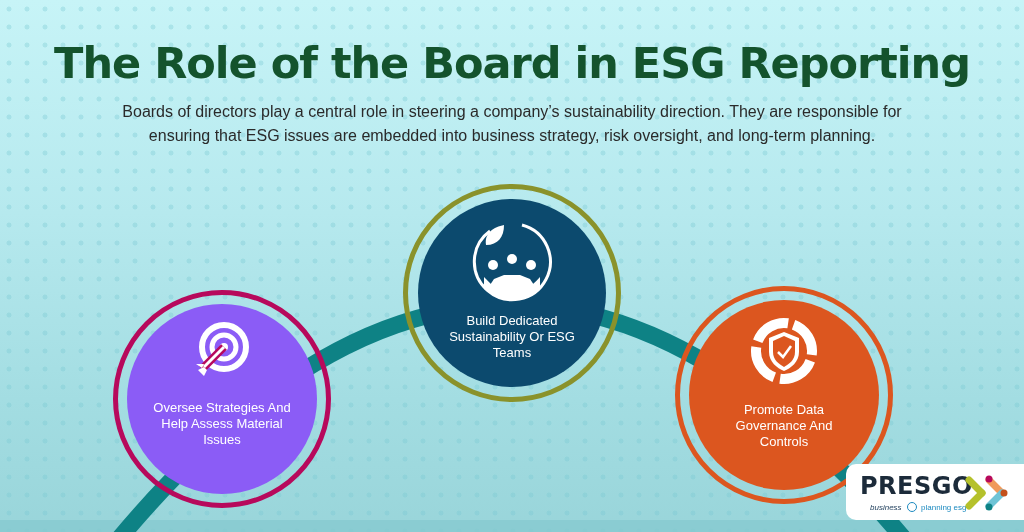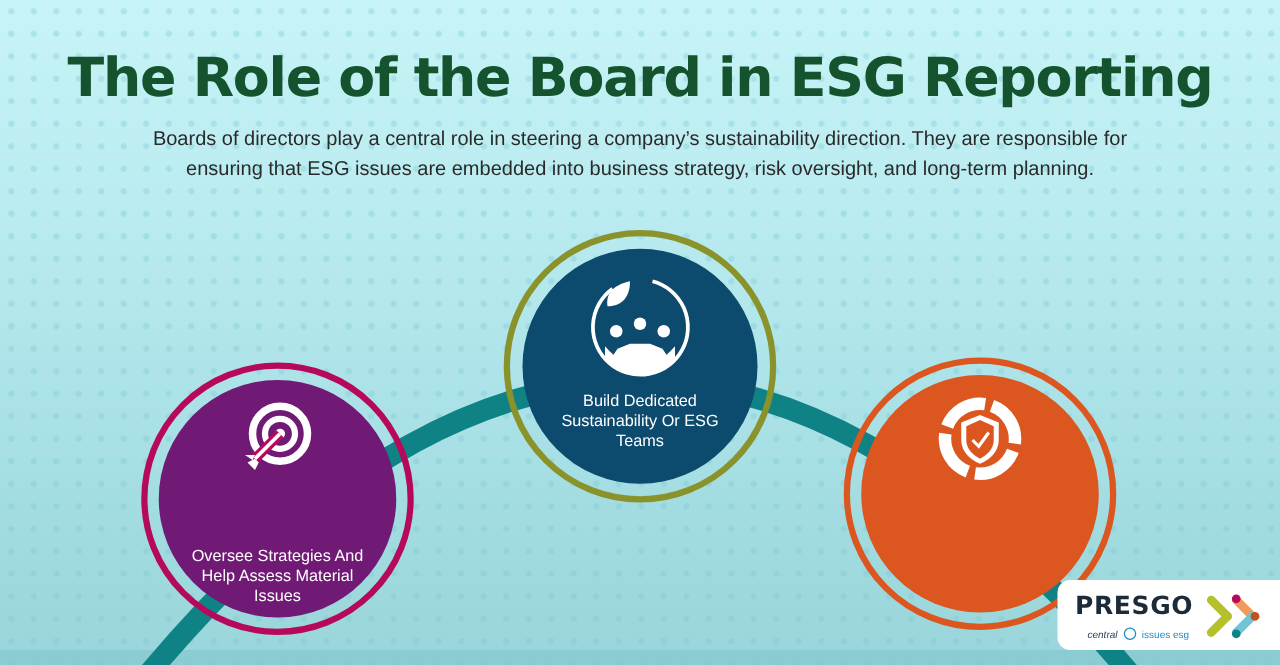--- a/index.html
+++ b/index.html
@@ -13,39 +13,39 @@
   h1{position:absolute;top:38px;left:0;width:1024px;text-align:center;margin:0;
     font-family:"DejaVu Sans",sans-serif;font-weight:bold;font-size:43px;letter-spacing:-1px;color:#14532d;}
   .subtitle{position:absolute;top:100px;left:112px;width:800px;text-align:center;margin:0;
     font-size:16px;line-height:24px;color:#2a2a2a;}
   svg.arc{position:absolute;left:0;top:0;}
   .ring{position:absolute;border-radius:50%;box-sizing:border-box;}
   .node-inner{position:absolute;border-radius:50%;display:flex;flex-direction:column;align-items:center;}
   .node-text{color:#fff;font-size:13px;line-height:16px;text-align:center;}
   .icon{display:block;}
   .logo{position:absolute;left:846px;top:464px;width:178px;height:56px;background:#fff;border-radius:10px 0 0 10px;}
-  .logo-word{position:absolute;left:14px;top:8px;font-family:"DejaVu Sans",sans-serif;font-weight:bold;font-size:20px;color:#1c2b3a;letter-spacing:.5px;}
+  .logo-word{position:absolute;left:14px;top:8px;font-family:"DejaVu Sans",sans-serif;font-weight:bold;font-size:24px;color:#1c2b3a;letter-spacing:.5px;}
   .logo-sub{position:absolute;left:24px;top:38px;font-size:8px;color:#1c3c5a;}
   .logo-sub i{font-style:italic;}
 </style>
 </head>
 <body>
 
 <div class="dots"></div>
 <div class="bottom-band"></div>
 
 <h1>The Role of the Board in ESG Reporting</h1>
 <p class="subtitle">Boards of directors play a central role in steering a company’s sustainability direction. They are responsible for ensuring that ESG issues are embedded into business strategy, risk oversight, and long-term planning.</p>
 
 <svg class="arc" width="1024" height="532">
   <path d="M 118 540 Q 510 70 905 540" fill="none" stroke="#0e8285" stroke-width="17"></path>
 </svg>
 
 <div class="ring" style="left:113px;top:290px;width:218px;height:218px;border:5px solid #b7095c;"></div>
-<div class="node-inner" style="left:127px;top:304px;width:190px;height:190px;background:#701a75;gap:37px;">
+<div class="node-inner" style="left:127px;top:304px;width:190px;height:190px;background:#8b5cf6;">
   <svg class="icon" width="60" height="62" viewBox="0 0 60 62" style="margin-top:16px">
     <circle cx="32" cy="27" r="22" fill="none" stroke="#fff" stroke-width="6"></circle>
     <circle cx="32" cy="27" r="12" fill="none" stroke="#fff" stroke-width="5"></circle>
     <circle cx="32" cy="27" r="4" fill="#fff"></circle>
     <line x1="32" y1="27" x2="10" y2="49" stroke="#b7095c" stroke-width="8"></line>
     <line x1="32" y1="27" x2="12" y2="47" stroke="#fff" stroke-width="3"></line>
     <path d="M6 50 l6 -3 l3 3 l-3 6 z M4 44 l8 0 l-2 4 z" fill="#fff"></path>
   </svg>
   <div class="node-text" style="margin-top:18px;width:140px;">Oversee Strategies And Help Assess Material Issues</div>
 </div>
@@ -67,28 +67,29 @@
 </div>
 
 <div class="ring" style="left:675px;top:286px;width:218px;height:218px;border:5px solid #dc561f;"></div>
 <div class="node-inner" style="left:689px;top:300px;width:190px;height:190px;background:#dc561f;">
   <svg class="icon" width="70" height="70" viewBox="0 0 70 70" style="margin-top:16px">
     <circle cx="35" cy="35" r="28" fill="none" stroke="#fff" stroke-width="10" stroke-dasharray="38 6" transform="rotate(-70 35 35)"></circle>
     <path d="M35 16 L50 22 L50 36 C50 46 42 52 35 55 C28 52 20 46 20 36 L20 22 Z" fill="#fff"></path>
     <path d="M35 20 L46 25 L46 36 C46 44 40 48 35 51 C30 48 24 44 24 36 L24 25 Z" fill="#dc561f"></path>
     <path d="M29 36 L34 41 L42 30" fill="none" stroke="#fff" stroke-width="2.5"></path>
   </svg>
+  <div class="node-text" style="margin-top:16px;width:140px;">Promote Data Governance And Controls</div>
 </div>
 
 <div class="logo">
   <div class="logo-word">PRESGO</div>
   <div class="logo-sub">
-    <i>central</i>
+    <i>business</i>
     <span style="display:inline-block;width:8px;height:8px;border:1.5px solid #1c8ac0;border-radius:50%;margin:0 2px -2px 3px;"></span>
-    <span style="color:#1c8ac0;">issues esg</span>
+    <span style="color:#1c8ac0;">planning esg</span>
   </div>
   <svg style="position:absolute;left:118px;top:10px;" width="48" height="38" viewBox="0 0 48 38">
     <line x1="5" y1="6" x2="18" y2="19" stroke="#b5c12b" stroke-width="7" stroke-linecap="round"></line>
     <line x1="18" y1="19" x2="5" y2="32" stroke="#b5c12b" stroke-width="7" stroke-linecap="round"></line>
     <line x1="25" y1="6" x2="38" y2="19" stroke="#f09a5b" stroke-width="7" stroke-linecap="round"></line>
     <line x1="38" y1="19" x2="25" y2="32" stroke="#6fc4d6" stroke-width="7" stroke-linecap="round"></line>
     <circle cx="25" cy="5" r="3.5" fill="#b7095c"></circle>
     <circle cx="40" cy="19" r="3.5" fill="#c4501b"></circle>
     <circle cx="25" cy="33" r="3.5" fill="#0e8285"></circle>
   </svg>

